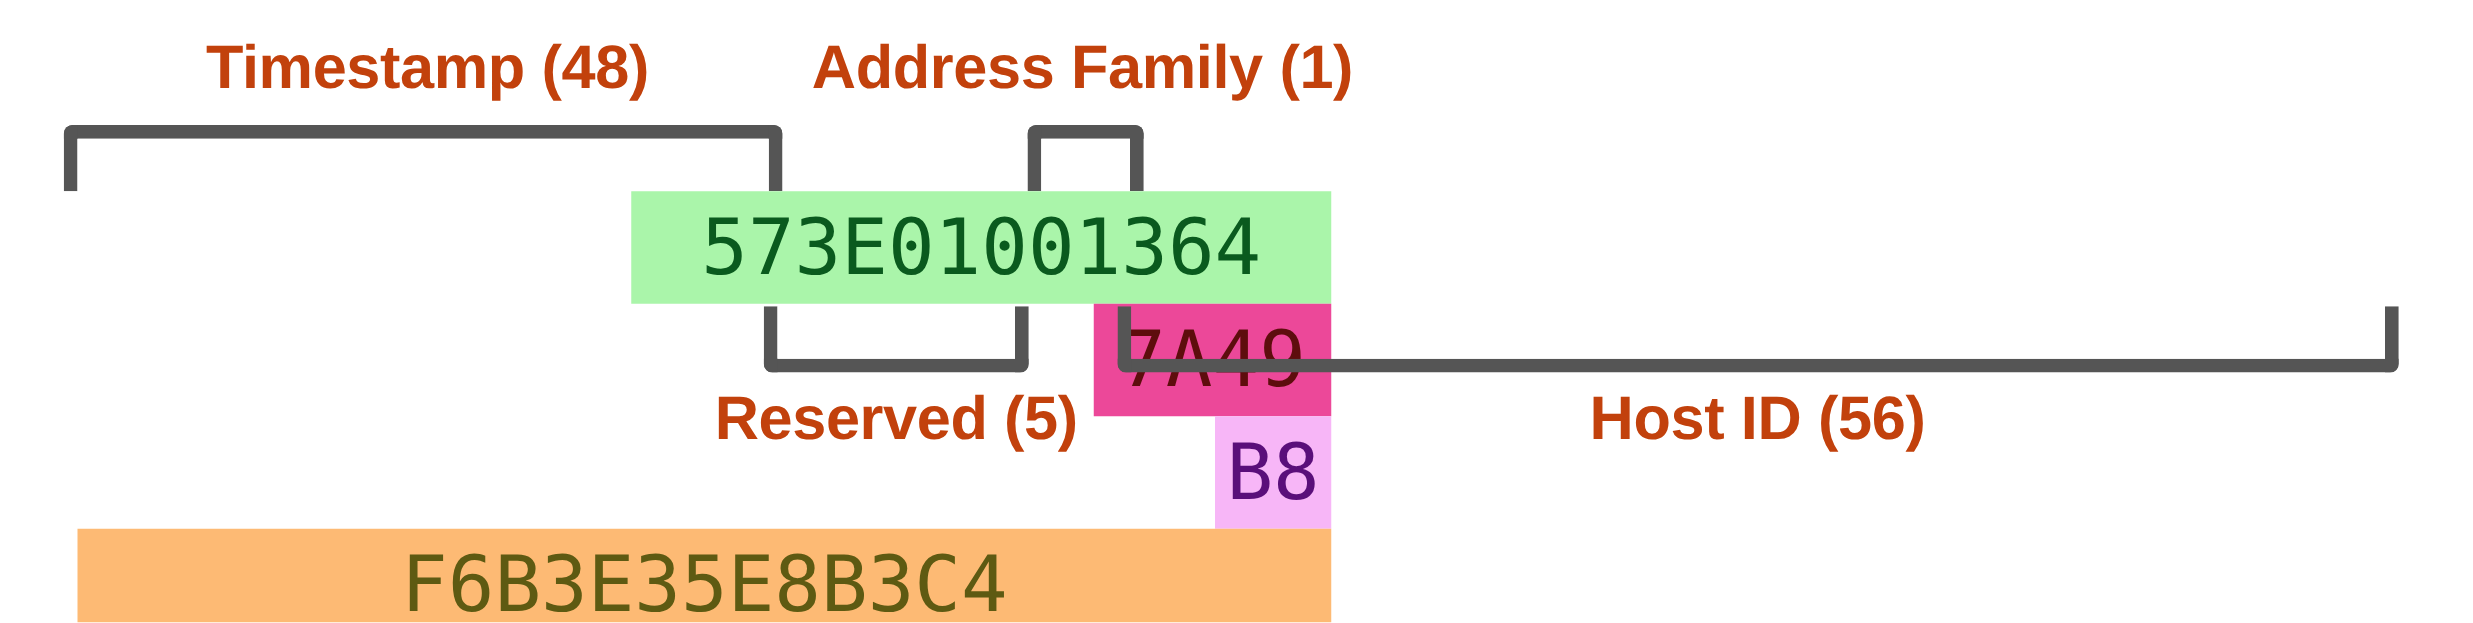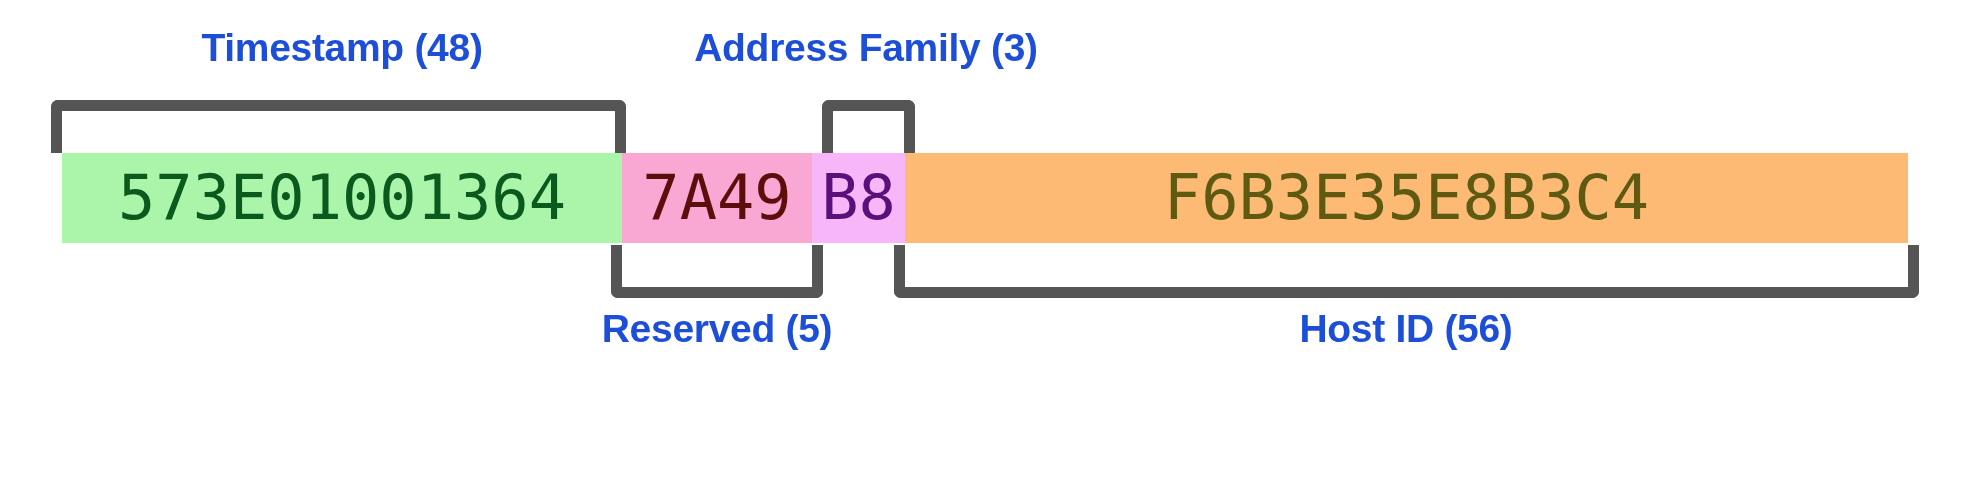--- a/index.html
+++ b/index.html
@@ -16,22 +16,22 @@
     height: 498px;
     background: #ffffff;
     overflow: hidden;
   }
 
   
   .field-label {
     position: absolute;
     font-family: "Liberation Sans", sans-serif;
     font-weight: bold;
-    font-size: 39px;
-    color: #1d4ed8;
+    font-size: 49px;
+    color: #c2410c;
     white-space: nowrap;
     text-align: center;
     letter-spacing: -0.3px;
   }
 
   
   .bracket {
     position: absolute;
     box-sizing: border-box;
     border-color: #555555;
@@ -48,21 +48,22 @@
     border-radius: 0 0 7px 7px;
   }
 
   
   #hex-strip {
     position: absolute;
     left: 62px;
     top: 153px;
     height: 76px;
     display: flex;
-    align-items: flex-start;
+    align-items: flex-end;
+    flex-direction: column;
   }
   .hex-seg {
     height: 90px;
     display: flex;
     align-items: center;
     justify-content: center;
     font-family: "DejaVu Sans Mono", "Liberation Mono", monospace;
     font-size: 62px;
     line-height: 90px;
     letter-spacing: 0px;
@@ -85,29 +86,29 @@
     color: #5e5a12;
   }
 </style>
 </head>
 <body>
 
 <div id="canvas" style="background: rgb(255, 255, 255);">
 
   <div class="field-label" id="label-timestamp" style="left:62px; top:26px; width:560px;">Timestamp (48)</div>
 
-  <div class="field-label" id="label-address-family" style="left:636px; top:26px; width:460px;">Address Family (3)</div>
+  <div class="field-label" id="label-address-family" style="left:636px; top:26px; width:460px;">Address Family (1)</div>
 
   <div class="bracket bracket-top" id="bracket-timestamp" style="left: 51px; top: 100px; width: 575px; height: 53px; border-color: rgb(85, 85, 85);"></div>
 
   <div class="bracket bracket-top" id="bracket-address-family" style="left: 822px; top: 100px; width: 93px; height: 53px; border-color: rgb(85, 85, 85);"></div>
 
   <div id="hex-strip">
     <div class="hex-seg" id="seg-timestamp" style="width: 560px; background: rgb(170, 245, 170); color: rgb(10, 90, 30);">573E01001364</div>
-    <div class="hex-seg" id="seg-reserved" style="width: 190px; background: #f9a8d4; color: rgb(94, 13, 13);">7A49</div>
+    <div class="hex-seg" id="seg-reserved" style="width: 190px; background: #ec4899; color: rgb(94, 13, 13);">7A49</div>
     <div class="hex-seg" id="seg-addrfamily" style="width: 93px; background: rgb(247, 182, 247); color: rgb(90, 15, 122);">B8</div>
     <div class="hex-seg" id="seg-hostid" style="width: 1003px; background: #fdba74; color: rgb(94, 90, 18);">F6B3E35E8B3C4</div>
   </div>
 
   <div class="bracket bracket-bottom" id="bracket-reserved" style="left: 611px; top: 245px; width: 212px; height: 53px; border-color: rgb(85, 85, 85);"></div>
 
   <div class="bracket bracket-bottom" id="bracket-host-id" style="left: 894px; top: 245px; width: 1025px; height: 53px; border-color: rgb(85, 85, 85);"></div>
 
   <div class="field-label" id="label-reserved" style="left:517px; top:307px; width:400px;">Reserved (5)</div>
 

